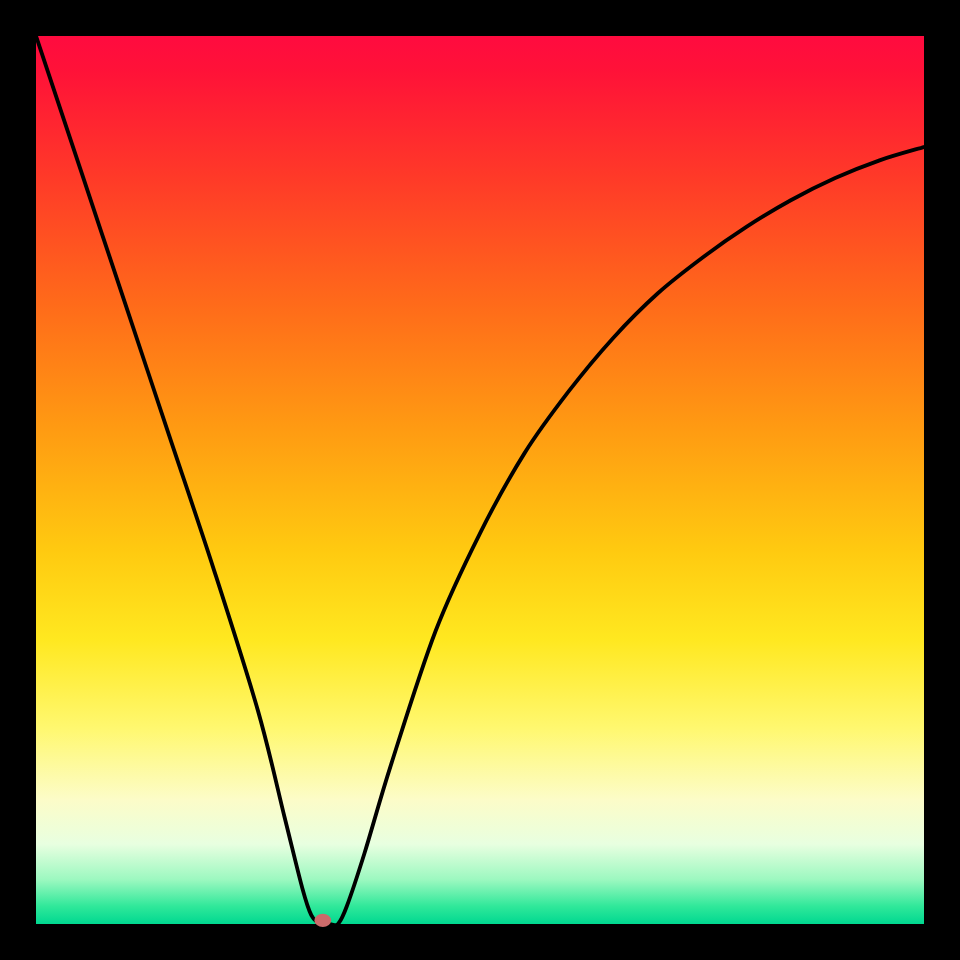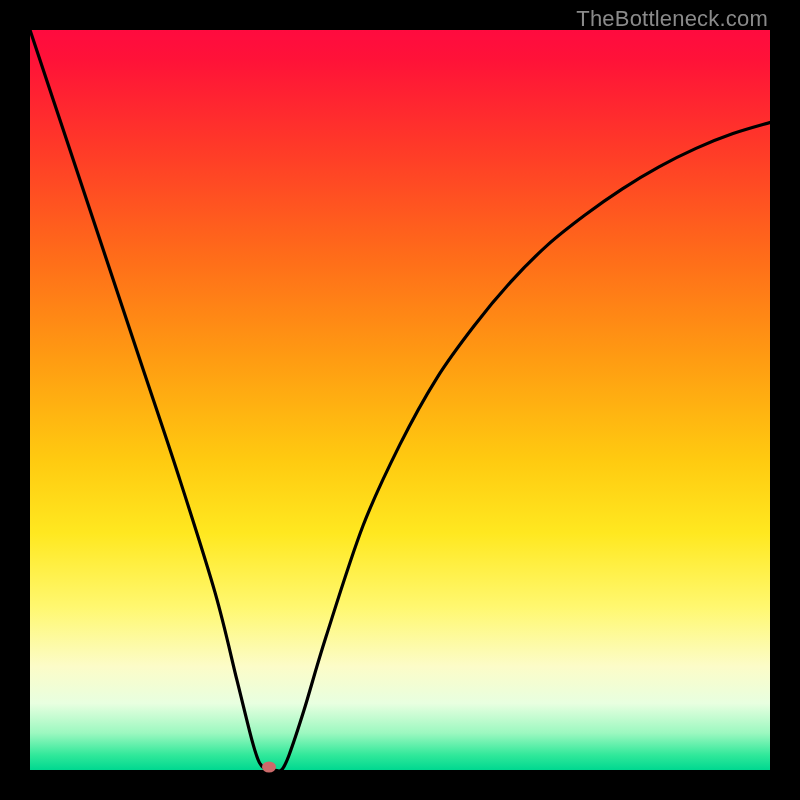--- a/index.html
+++ b/index.html
@@ -52,20 +52,19 @@
     height: 11px;
     border-radius: 50%;
     background: #cc6a6a;
     transform: translate(-50%, -50%);
   }
 </style>
 </head>
 <body>
 
 <div class="frame">
-  <div class="watermark">TheBottleneck.com</div>
   <div class="plot-area">
     <svg class="curve" viewBox="0 0 740 740" preserveAspectRatio="none">
       <path id="curve-path" fill="none" stroke="#000" stroke-width="3.2" stroke-linecap="round" d="M 0 0 C 6.166666666666667 18.5, 24.666666666666664 74, 37 111 C 49.333333333333336 148, 61.666666666666664 185, 74 222 C 86.33333333333333 259, 98.66666666666667 295.99999999999994, 111 332.99999999999994 C 123.33333333333333 369.99999999999994, 135.66666666666666 405.76666666666665, 148 444 C 160.33333333333334 482.23333333333335, 175.13333333333333 527.8666666666667, 185 562.4 C 194.86666666666667 596.9333333333333, 201.03333333333336 626.5333333333334, 207.20000000000002 651.2 C 213.36666666666667 675.8666666666667, 218.3 696.8333333333333, 222 710.4 C 225.7 723.9666666666667, 226.93333333333334 727.6666666666667, 229.4 732.6 C 231.86666666666667 737.5333333333333, 234.33333333333334 738.7666666666667, 236.8 740 C 239.26666666666668 741.2333333333333, 241.73333333333335 740, 244.20000000000002 740 C 246.66666666666669 740, 249.13333333333335 742.4666666666667, 251.60000000000002 740 C 254.0666666666667 737.5333333333333, 255.3 735.0666666666667, 259 725.2 C 262.7 715.3333333333334, 267.6333333333333 700.5333333333333, 273.8 680.8 C 279.9666666666667 661.0666666666666, 286.1333333333333 637.6333333333333, 296 606.8 C 305.8666666666667 575.9666666666666, 320.6666666666667 527.8666666666666, 333 495.79999999999995 C 345.3333333333333 463.7333333333333, 357.66666666666663 439.06666666666666, 370 414.4 C 382.33333333333337 389.7333333333333, 394.66666666666674 367.5333333333333, 407.00000000000006 347.79999999999995 C 419.33333333333337 328.0666666666666, 431.6666666666667 312.0333333333333, 444 296 C 456.3333333333333 279.9666666666667, 468.6666666666667 265.16666666666663, 481 251.59999999999997 C 493.3333333333333 238.0333333333333, 505.6666666666667 225.70000000000002, 518 214.60000000000002 C 530.3333333333334 203.50000000000003, 542.6666666666666 194.25, 555 185 C 567.3333333333334 175.75, 579.6666666666666 167.11666666666667, 592 159.10000000000002 C 604.3333333333334 151.08333333333337, 616.6666666666666 143.68333333333342, 629 136.9000000000001 C 641.3333333333334 130.11666666666676, 653.6666666666666 123.94999999999999, 666 118.39999999999998 C 678.3333333333334 112.84999999999997, 690.6666666666666 107.91666666666669, 703 103.60000000000002 C 715.3333333333334 99.28333333333336, 733.8333333333334 94.35000000000001, 740 92.5"></path>
     </svg>
     <div id="marker" class="marker" style="left: 239.02px; top: 737.04px;"></div>
   </div>
 </div>
 
 </body></html>

